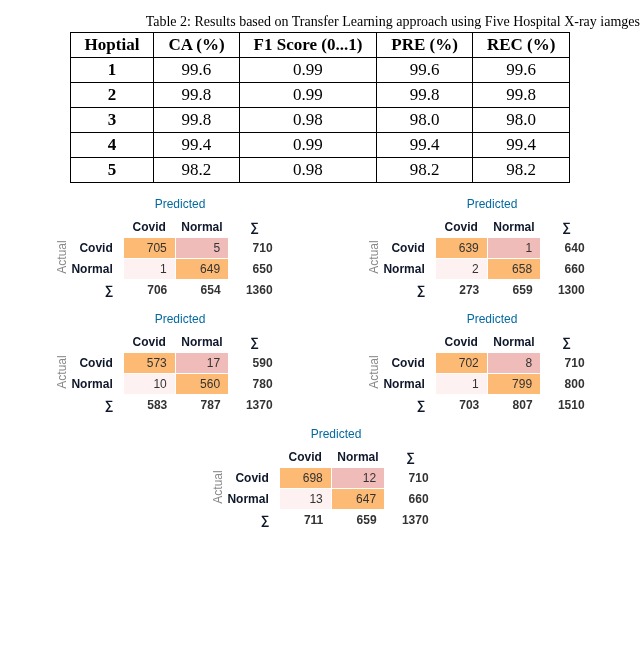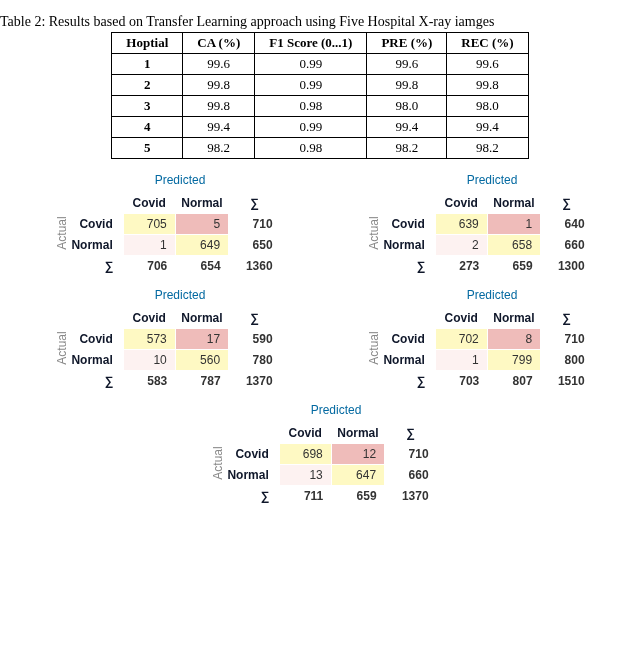--- a/index.html
+++ b/index.html
@@ -5,28 +5,28 @@
   * { box-sizing: border-box; }
   body {
     margin: 0;
     padding: 10px 0 20px 0;
     font-family: "Times New Roman", Times, serif;
     background: #fff;
     color: #000;
     width: 640px;
   }
   .caption {
-    text-align: left;
+    text-align: right;
     font-size: 14px;
     margin: 4px auto 2px auto;
   }
   table.results {
     border-collapse: collapse;
     margin: 0 auto 14px auto;
-    font-size: 13px;
+    font-size: 17px;
     border-radius: 24px;
   }
   table.results th, table.results td {
     border: 1px solid #000;
     padding: 2px 14px;
     text-align: center;
   }
   table.results th { font-weight: bold; }
   table.results td:first-child { font-weight: bold; }
 
@@ -80,21 +80,21 @@
     padding: 3px 8px 3px 8px;
     font-size: 12px;
     min-width: 52px;
   }
   table.confmat .rowh {
     text-align: right;
     font-weight: 600;
     padding-right: 10px;
     min-width: 54px;
   }
-  .cell-blue-d { background: #fef9c3; border:1px solid #fff; }
+  .cell-blue-d { background: #fdba74; border:1px solid #fff; }
   .cell-red-d  { background: #efbcba; border:1px solid #fff; }
   .cell-red-l  { background: #fdf2f1; border:1px solid #fff; }
   .sigma { font-weight: 600; text-align:center; }
   .totals { font-weight: 600; }
 </style>
 </head>
 <body>
 
 <div class="caption">Table 2: Results based on Transfer Learning approach using Five Hospital X-ray iamges</div>
 

